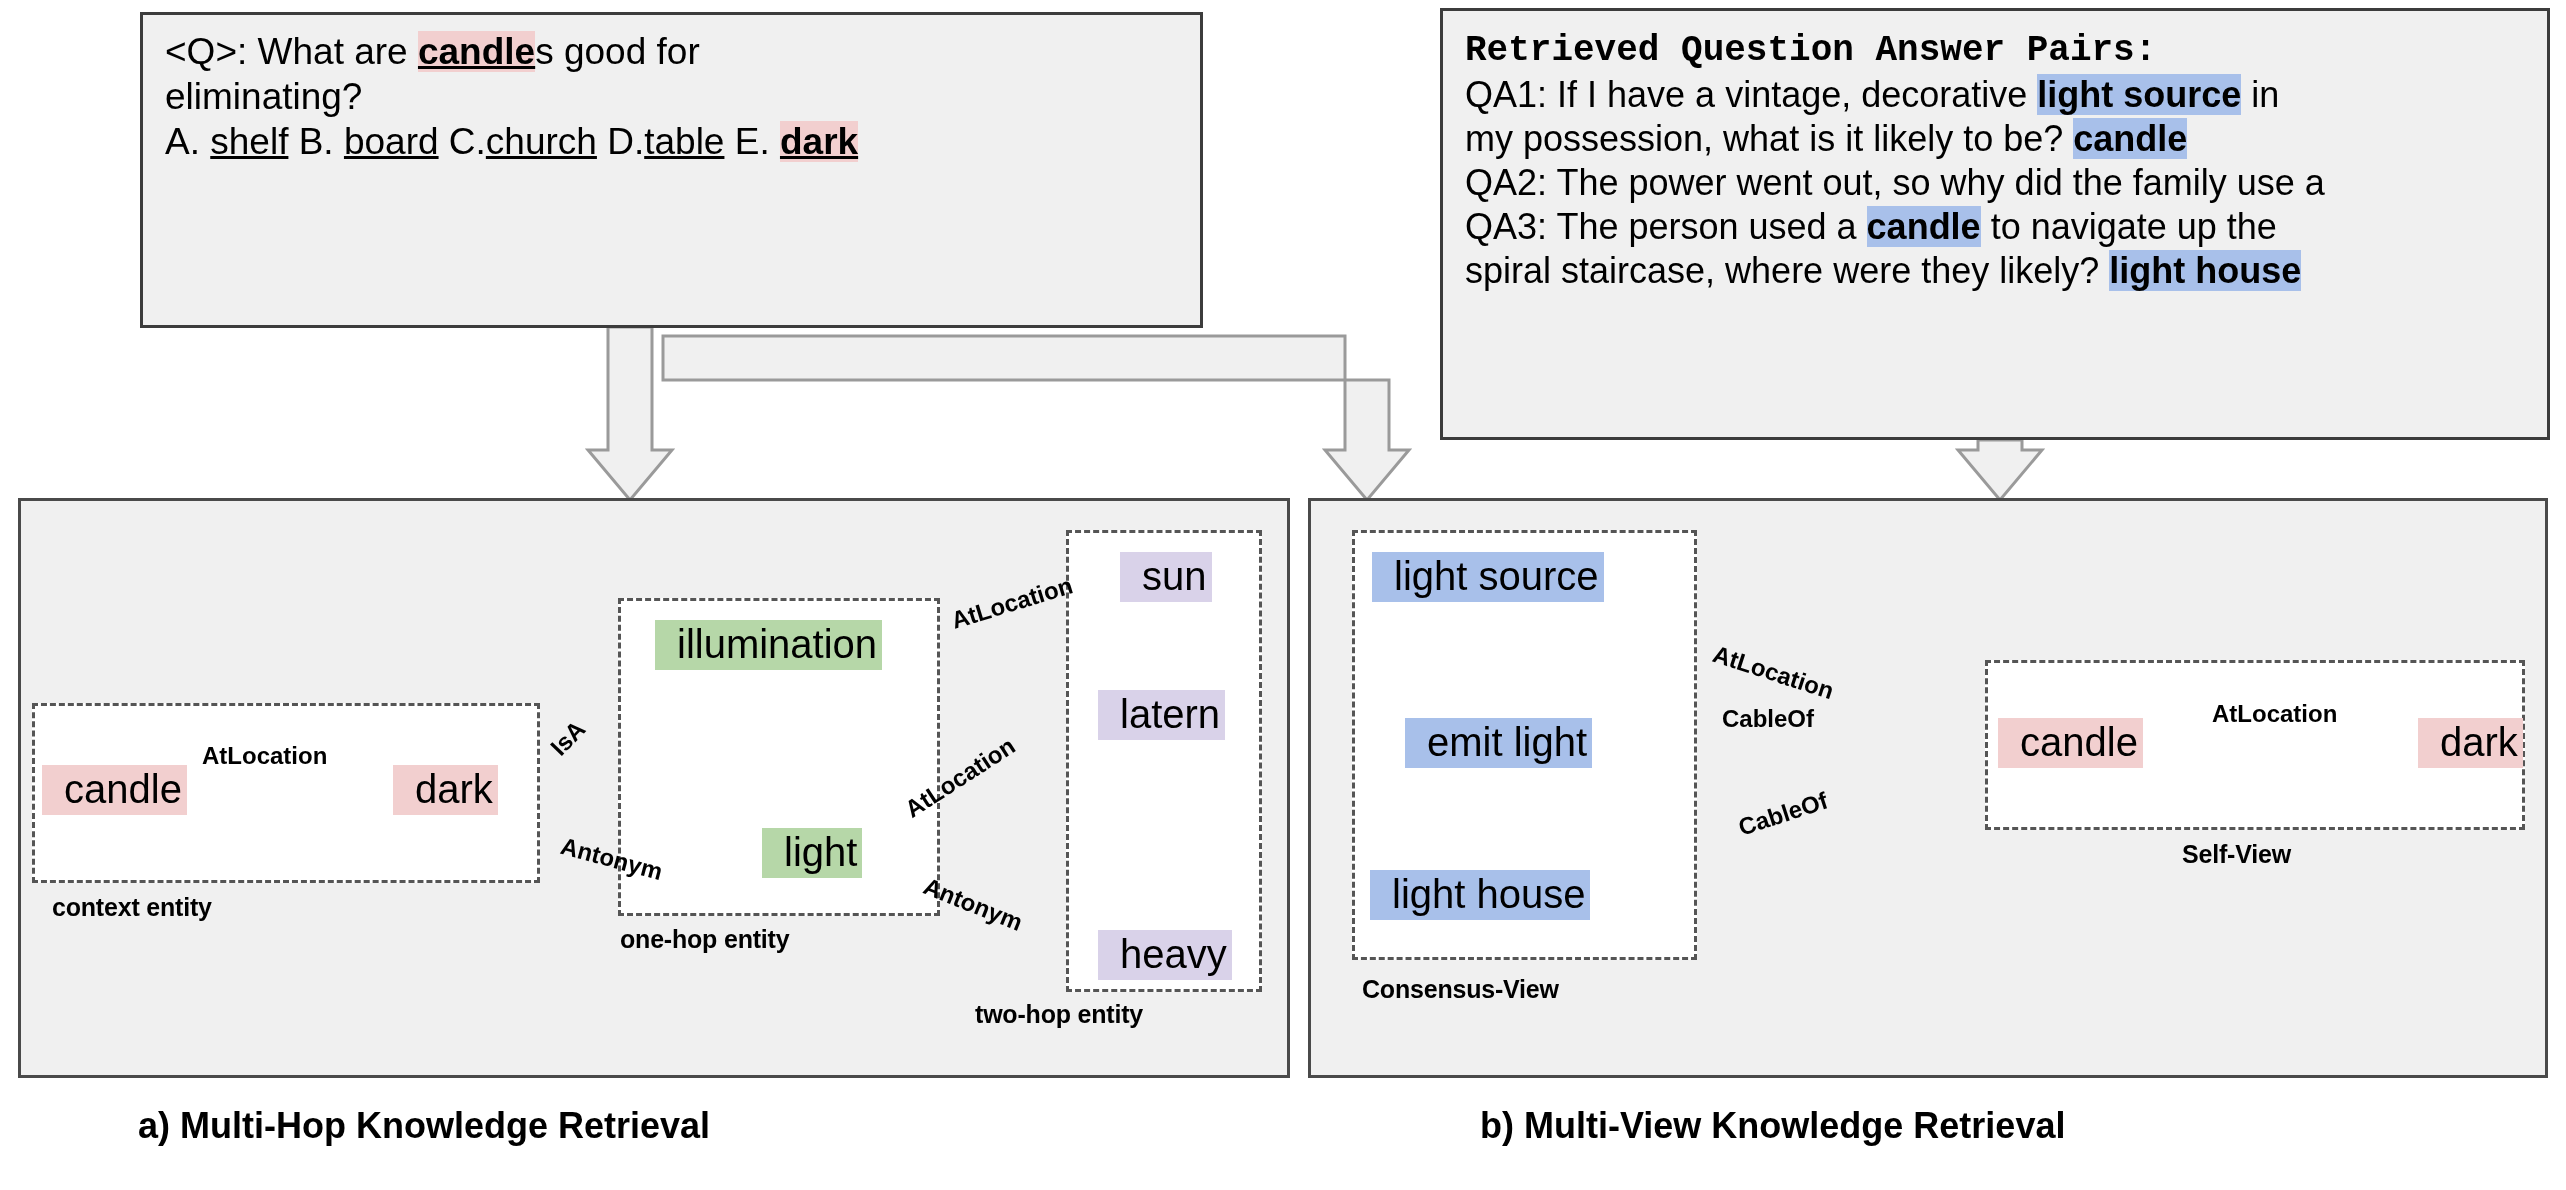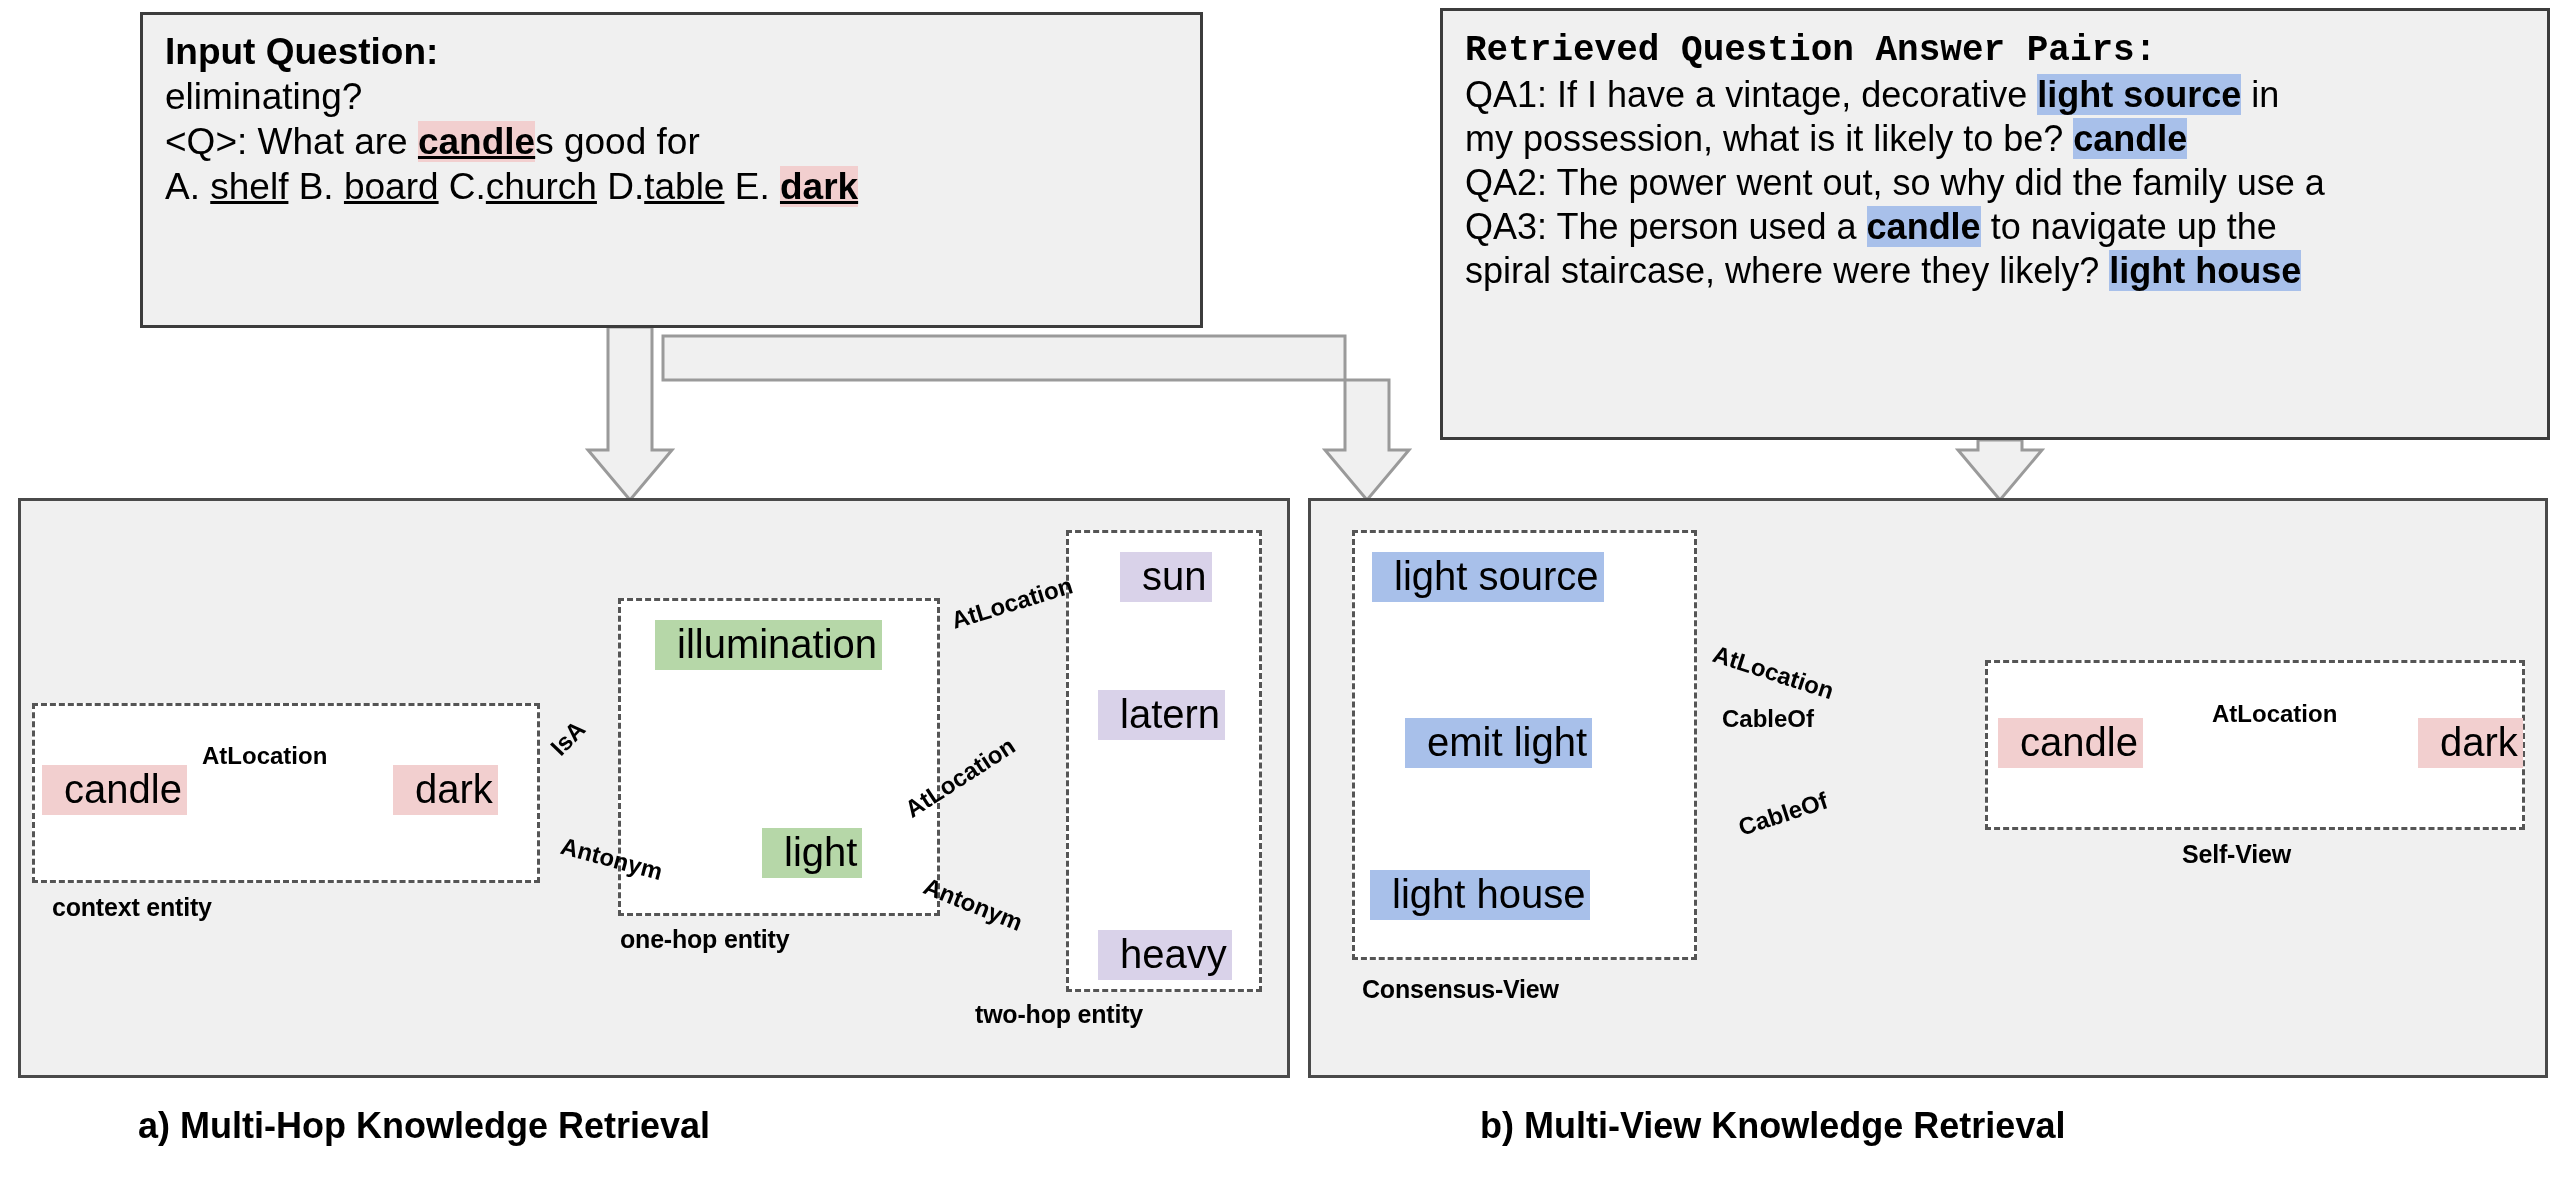--- a/index.html
+++ b/index.html
@@ -121,25 +121,24 @@
     <line x1="1605" y1="608" x2="1995" y2="735" stroke="#555" stroke-width="3.5" marker-end="url(#ah)"></line>
 
     <line x1="1990" y1="745" x2="1618" y2="745" stroke="#555" stroke-width="3.5" marker-end="url(#ah)"></line>
 
     <line x1="1990" y1="755" x2="1625" y2="872" stroke="#555" stroke-width="3.5" marker-end="url(#ah)"></line>
 
     <line x1="2185" y1="745" x2="2400" y2="745" stroke="#555" stroke-width="3.5" marker-end="url(#ah)"></line>
   </svg>
 
   <div class="textbox" style="left:140px;top:12px;width:1063px;height:316px;">
-    <div class="tb-title">Input Question:</div>
-    <div class="tb-line">eliminating?</div>
     <div class="tb-line">
       <span>&lt;Q&gt;: What are </span><span class="hl-pink b u">candle</span><span>s good for</span>
     </div>
+    <div class="tb-line">eliminating?</div>
     <div class="tb-line">
       <span>A. </span><span class="u">shelf</span><span> B. </span><span class="u">board</span><span> C.</span><span class="u">church</span><span> D.</span><span class="u">table</span><span> E. </span><span class="hl-pink b u">dark</span>
     </div>
   </div>
 
   <div class="textbox" style="left:1440px;top:8px;width:1110px;height:432px;padding-top:18px;">
     <div class="tb-title" style="font-size:36px;font-family:Liberation Mono, monospace;">Retrieved Question Answer Pairs:</div>
     <div class="tb-line" style="font-size:36px;">
       <span>QA1: If I have a vintage, decorative </span><span class="hl-blue b">light source</span><span> in</span>
     </div>

